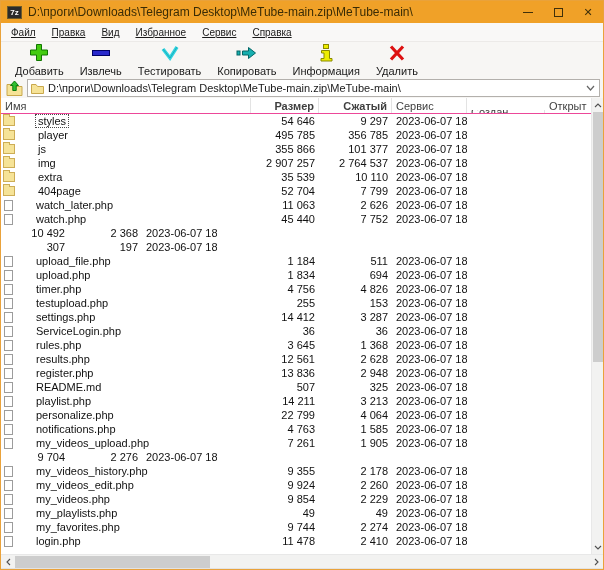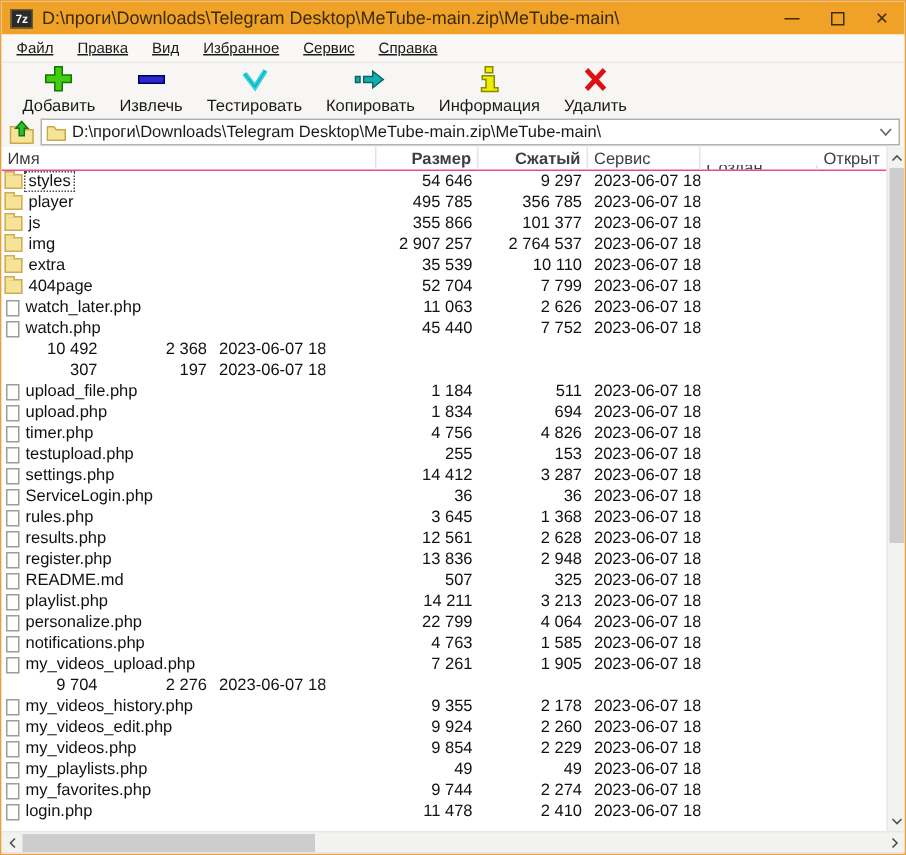--- a/index.html
+++ b/index.html
@@ -45,21 +45,21 @@
   
   .file-list { height:440px; overflow:hidden; background:#fff; }
   .row { height:14px; display:flex; align-items:center; }
   .cell { font-size:11px; color:#111; padding:0 4px; white-space:nowrap; overflow:hidden; flex:none; }
   .cell.r { text-align:right; }
   .name-cell { display:flex; align-items:center; padding-left:2px; }
   .icon-folder { width:12px; height:10px; background:#F6E397; border:1px solid #CDAD56; position:relative; flex:none; }
   .icon-folder::before { content:""; position:absolute; top:-3px; left:-1px; width:5px; height:2px;
     background:#F6E397; border:1px solid #CDAD56; border-bottom:none; }
   .icon-file { width:9px; height:11px; background:#fff; border:1px solid #9c9c9c; flex:none; margin-left:1px; }
-  .name-label { font-size:11px; color:#111; margin-left:1px; padding:0 2px; border:1px dotted transparent; }
+  .name-label { font-size:11px; color:#111; margin-left:20px; padding:0 2px; border:1px dotted transparent; }
   .row.focused .name-label { border:1px dotted #4a4a4a; }
   
   .vscroll { width:12px; background:#F2F2F1; display:flex; flex-direction:column; border-left:1px solid #E8E8E8; }
   .scroll-arrow { height:14px; flex:none; display:flex; align-items:center; justify-content:center; }
   .vtrack { flex:1; position:relative; }
   .vthumb { position:absolute; top:0; left:1px; width:10px; height:250px; background:#CDCDCD; }
   
   .hscroll { height:14px; background:#F2F2F1; display:flex; align-items:center; flex:none; border-top:1px solid #E8E8E8; }
   .hscroll .scroll-arrow { width:14px; height:14px; }
   .htrack { flex:1; position:relative; height:100%; }

